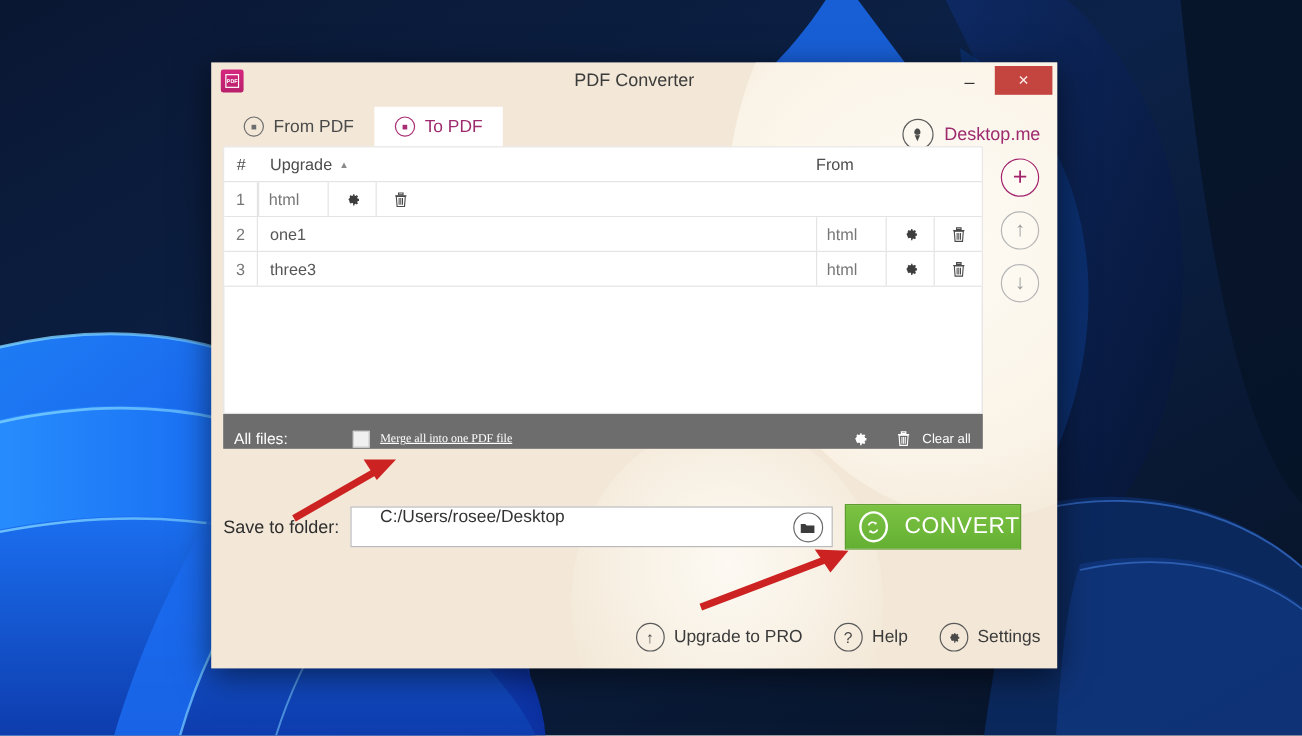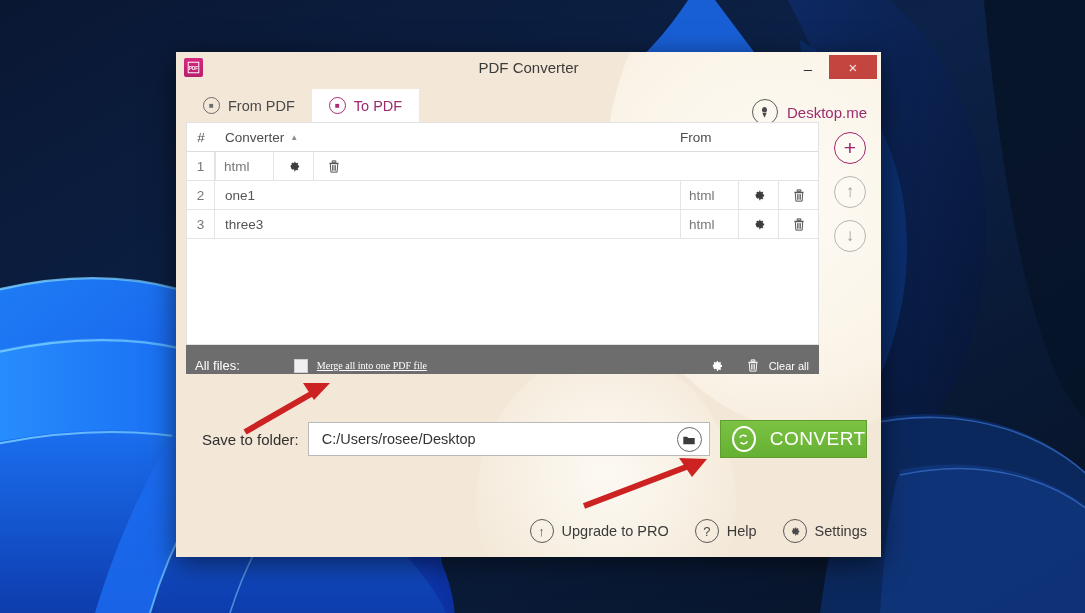--- a/index.html
+++ b/index.html
@@ -222,37 +222,36 @@
     cursor: default;
   }
   #merge-label { text-decoration: underline; cursor: default; font-size: 10px; font-family: Liberation Serif, serif;}
   #allfiles-spacer { flex: 1; }
   .bar-icon { margin-left: 22px; cursor: default; display:flex; align-items:center; }
   #clear-all { margin-left: 9px; cursor: default; font-size: 11px; }
 
   
   #save-row {
     position: absolute;
-    left: 16px; top: 298px;
+    left: 0; top: 298px;
     width: 695px;
     display: flex;
     align-items: center;
   }
   #save-label { font-size: 15px; color: #2e2e2e; margin-right: 9px; }
   #path-field {
     position: relative;
     flex: 1;
     max-width: 402px;
     height: 34px;
     background: #ffffff;
     border: 1px solid #b9b9b9;
     box-sizing: border-box;
     display: flex;
-    align-items: center;
-    padding-left: 13px;
+    padding-left: 24px;
     font-size: 14.5px;
     color: #333;
   }
   #browse-folder-button {
     position: absolute;
     right: 7px; top: 4px;
     width: 25px; height: 25px;
     border-radius: 50%;
     border: 1.5px solid #6a6a6a;
     box-sizing: border-box;
@@ -419,21 +418,21 @@
         <span>To PDF</span>
       </div>
     </div>
 
     <div id="main-panel">
 
       <div id="file-table-wrap">
         <div id="table-header">
           <div class="col-num">#</div>
           <div class="col-name">
-            <span>Converter</span><span class="sort-caret">▲</span>
+            <span>Upgrade</span><span class="sort-caret">▲</span>
           </div>
           <div class="col-from">From</div>
           <div class="col-gear"></div>
           <div class="col-trash"></div>
         </div>
 
         <div class="table-row">
           <div class="col-num">1</div>
           <div class="col-from">html</div>
           <div class="col-gear">

